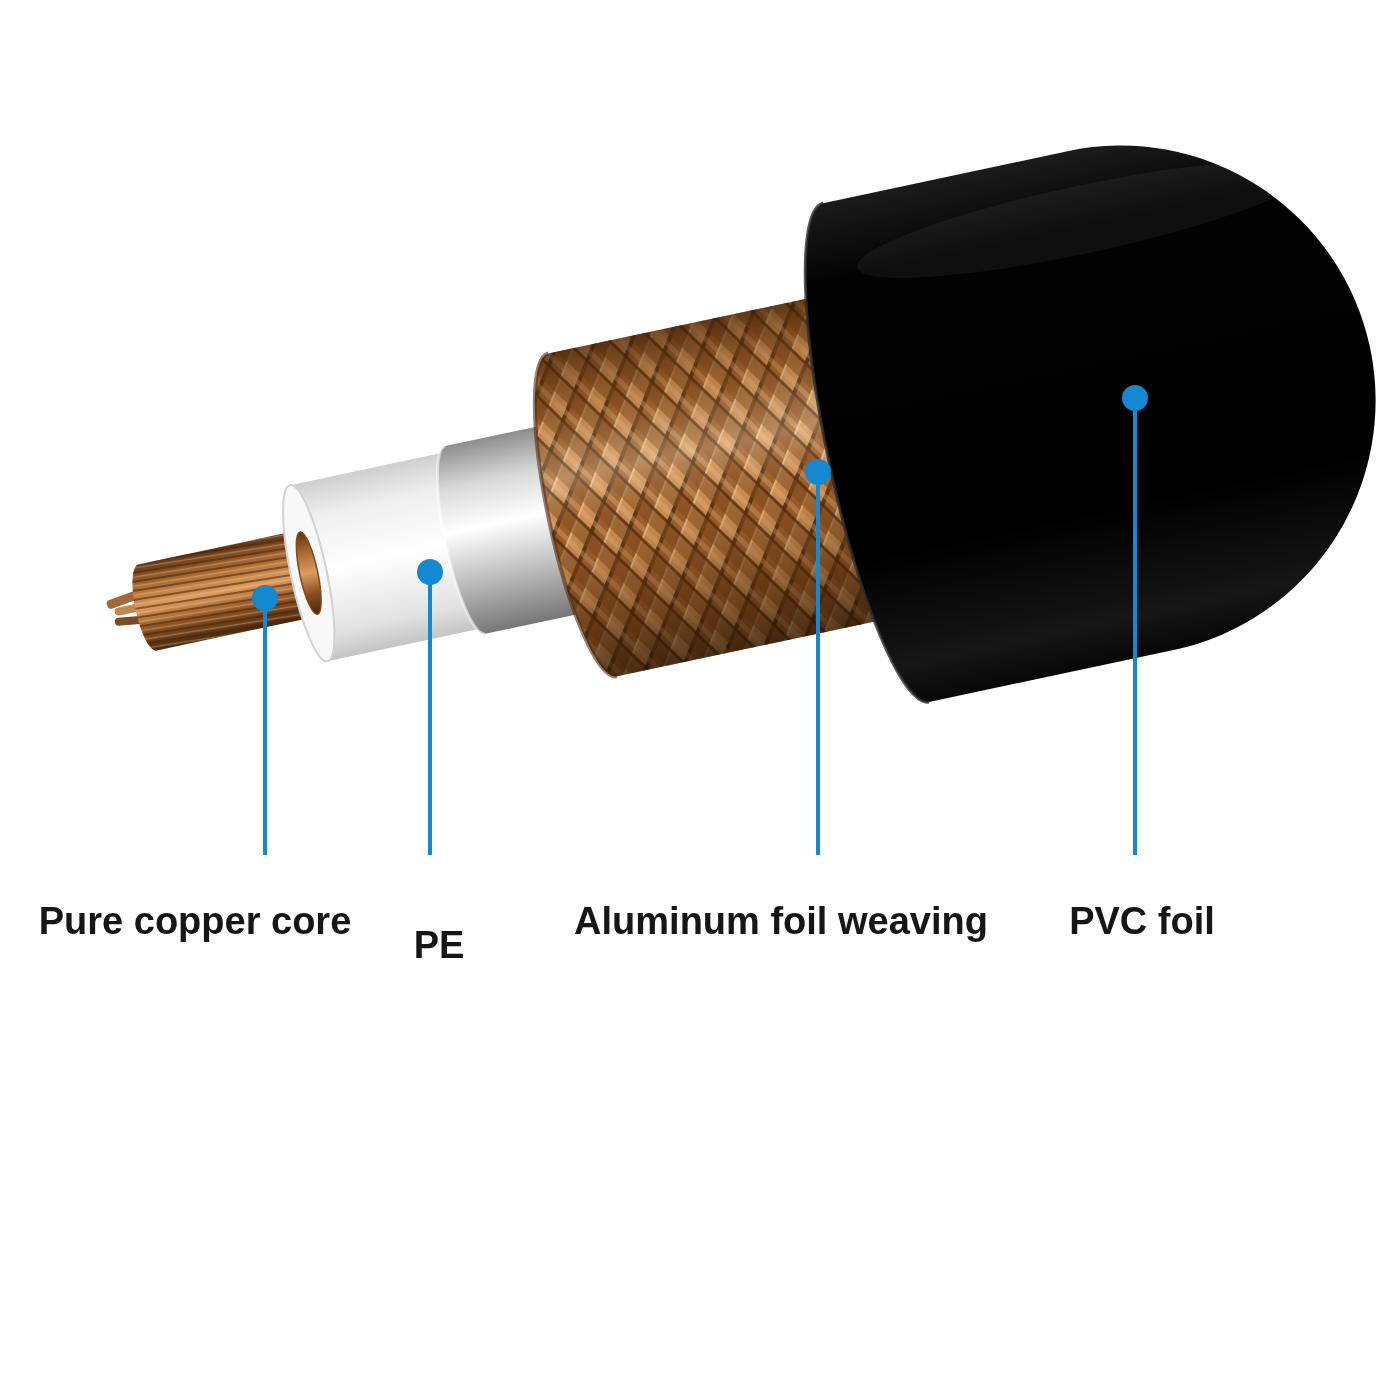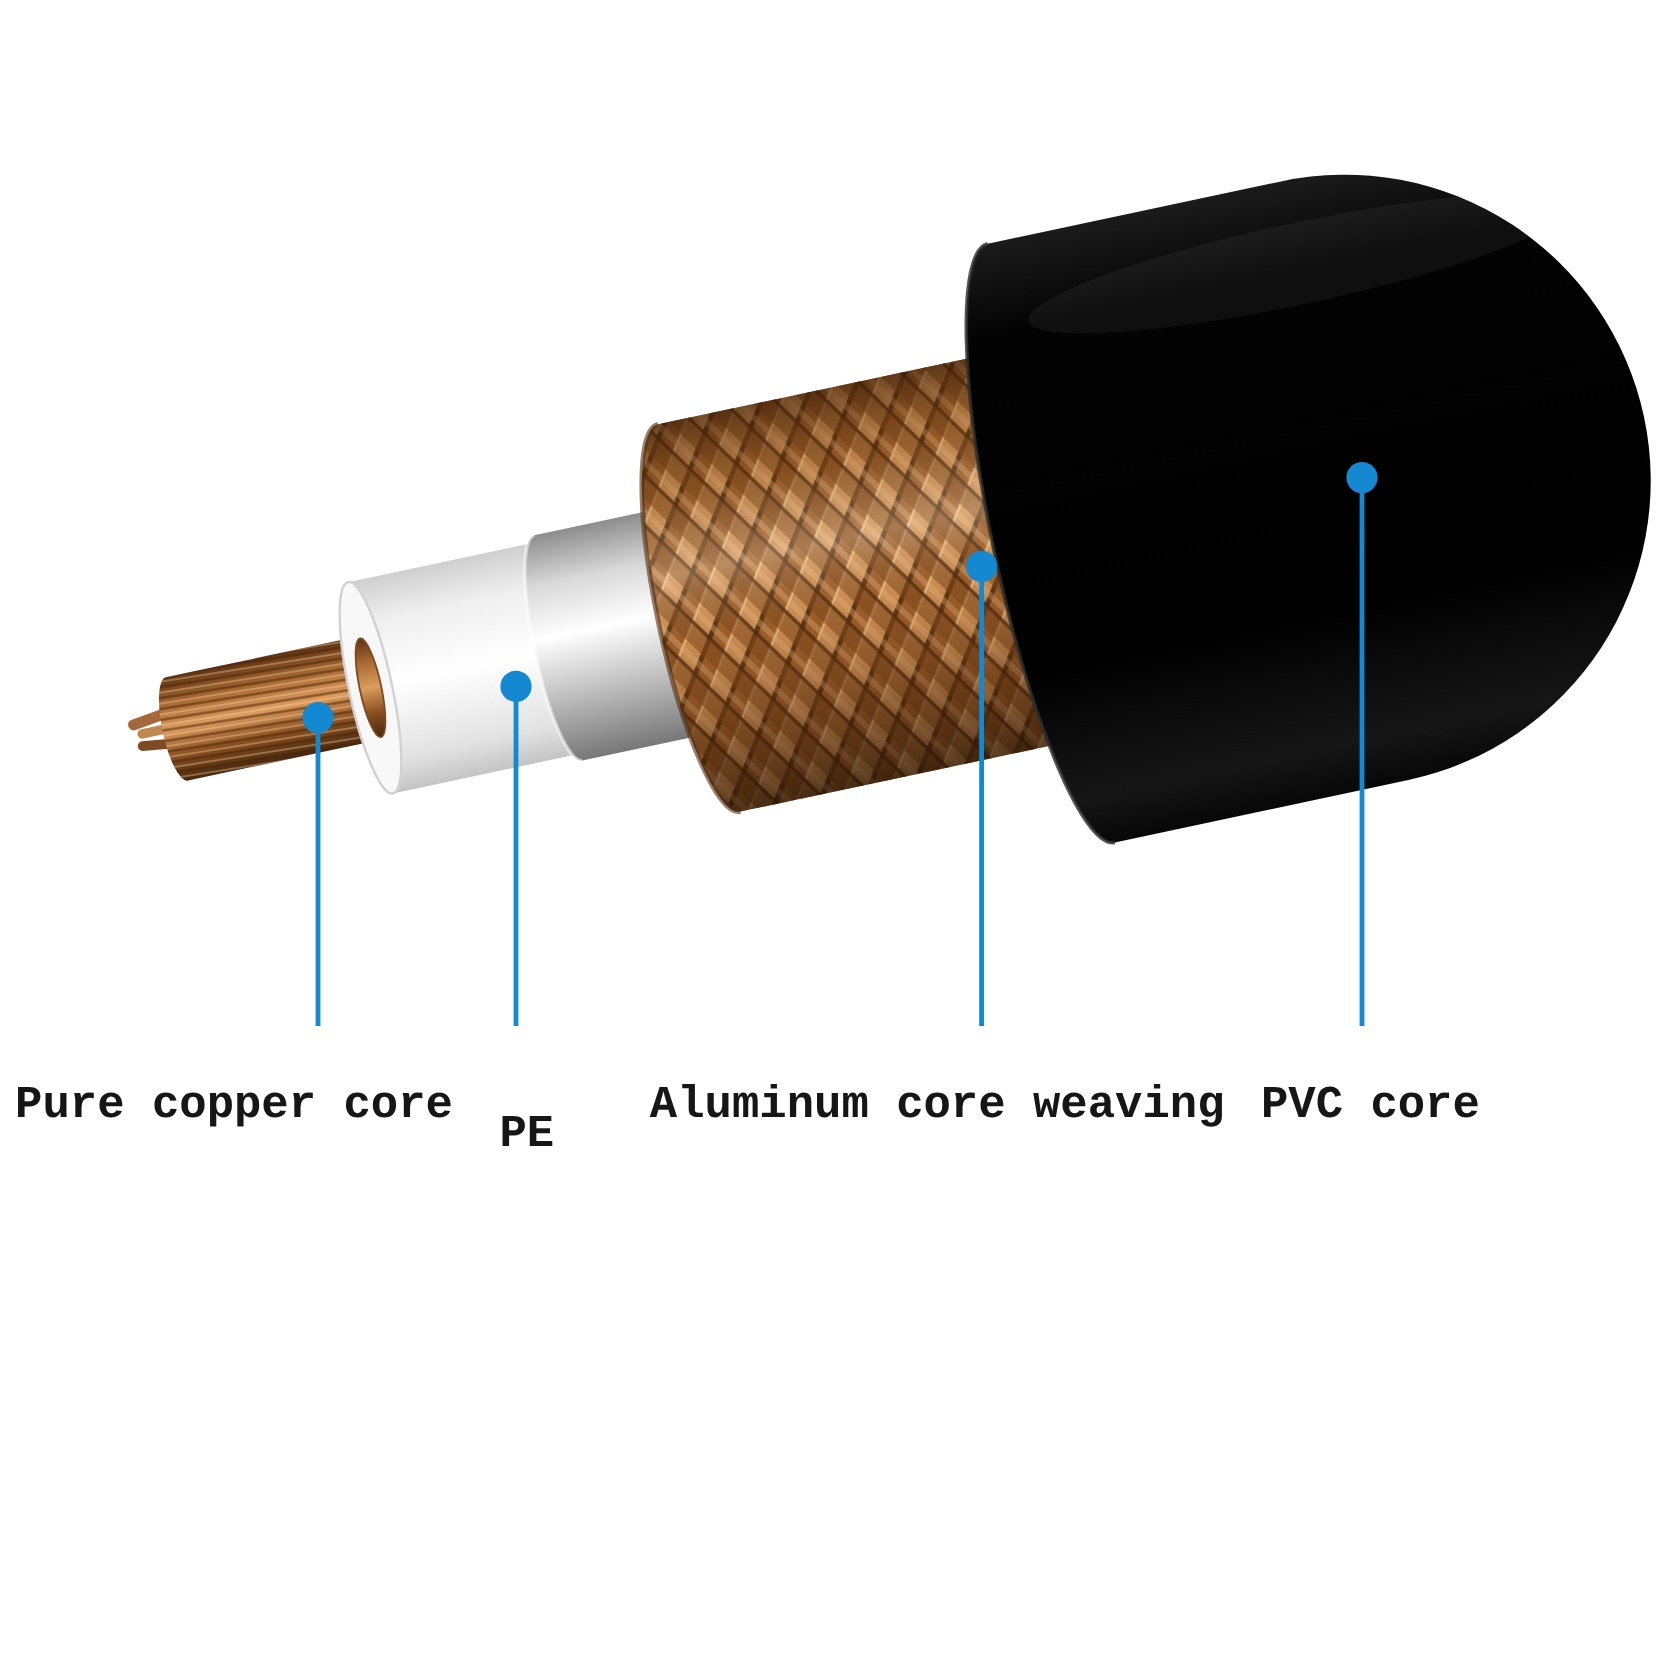--- a/index.html
+++ b/index.html
@@ -1,18 +1,18 @@
 <!DOCTYPE html>
 <html style="--accent: #1488d0;"><head>
 <meta charset="utf-8">
 <style>
   html,body{margin:0;padding:0;background:#fff;}
   .stage{
     position:relative;width:1400px;height:988px;background:#ffffff;overflow:hidden;
-    font-family:Liberation Mono, monospace;
+    font-family:Liberation Sans, sans-serif;
   }
   .cable-svg{position:absolute;left:0;top:0;}
   .callout{position:absolute;width:0;}
   .callout .dot{
     position:absolute;left:-13px;top:-13px;width:26px;height:26px;border-radius:50%;
     background:var(--accent,#1488d0);display:block;
   }
   .callout .cline{
     position:absolute;left:-2px;top:0;width:4px;height:100%;
     background:var(--accent,#1488d0);display:block;
@@ -134,16 +134,16 @@
     <span class="dot"></span>
     <span class="cline"></span>
   </div>
   <div class="callout" style="left:1135px;top:398px;height:457px">
     <span class="dot"></span>
     <span class="cline"></span>
   </div>
 
   <div class="layer-label" style="left:195px;top:900px">Pure copper core</div>
   <div class="layer-label" style="left:439px;top:924px">PE</div>
-  <div class="layer-label" style="left:781px;top:900px">Aluminum core weaving</div>
-  <div class="layer-label" style="left:1142px;top:900px">PVC core</div>
+  <div class="layer-label" style="left:781px;top:900px">Aluminum foil weaving</div>
+  <div class="layer-label" style="left:1142px;top:900px">PVC foil</div>
 
 </div>
 
 </body></html>

